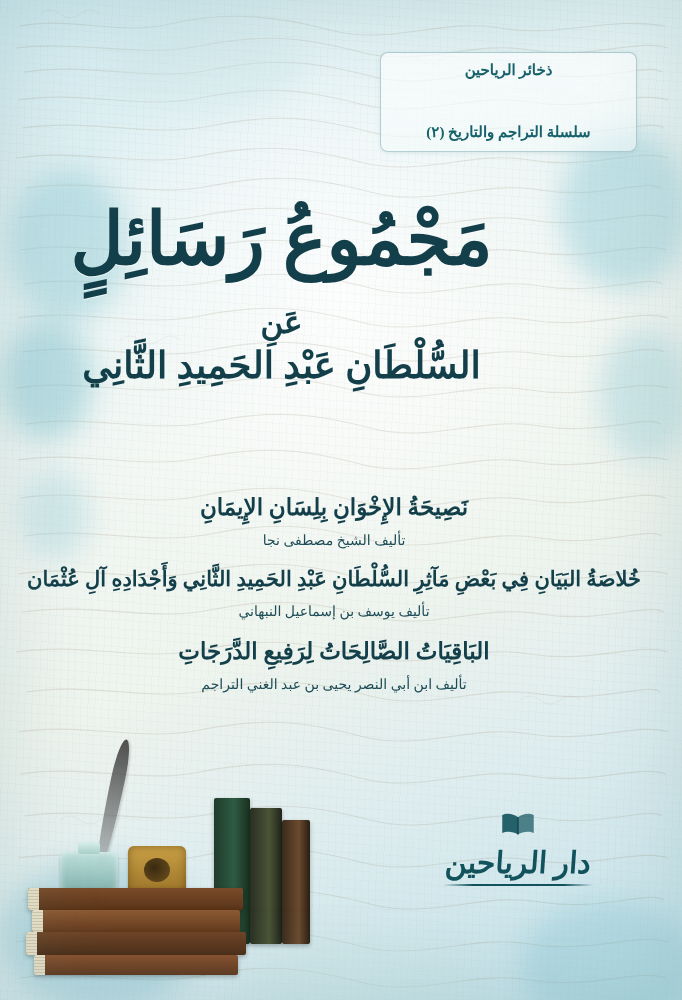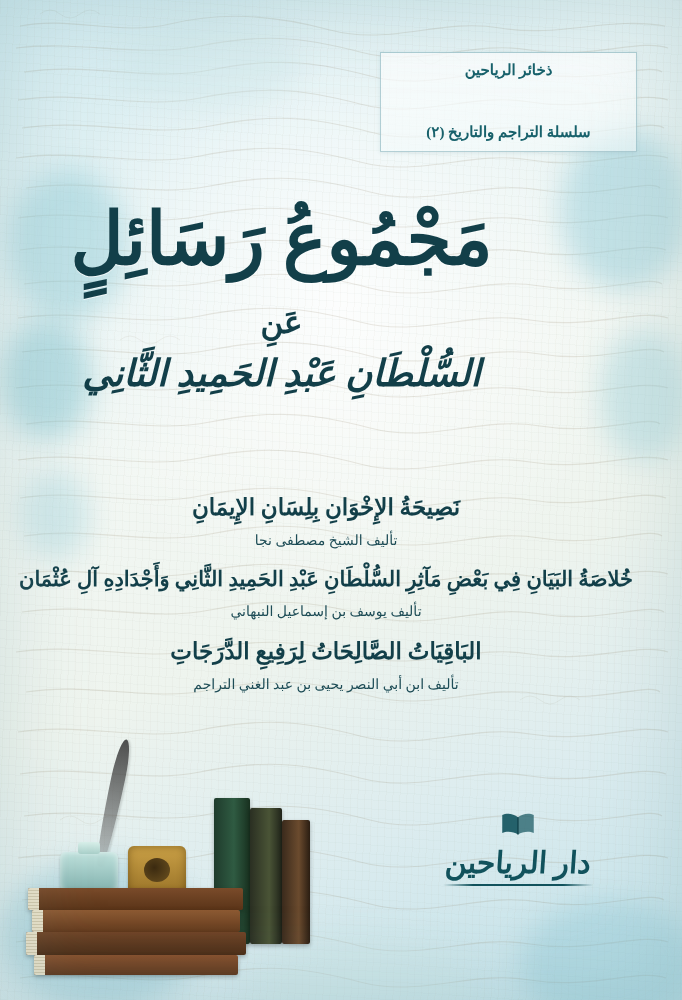--- a/index.html
+++ b/index.html
@@ -52,21 +52,21 @@
   
   .series-box {
     position: absolute;
     top: 52px;
     left: 380px;
     width: 235px;
     padding: 8px 10px 10px;
     text-align: center;
     background: linear-gradient(180deg, rgba(255,255,255,0.72), rgba(244,251,251,0.60));
     border: 1px solid rgba(120,170,180,0.55);
-    border-radius: 0;
+    border-radius: 8px;
     box-shadow: 0 1px 4px rgba(60,110,120,0.12);
   }
   .series-box .line1 {
     font-size: 15px;
     font-weight: bold;
     color: #17616b;
     letter-spacing: 0;
     margin-bottom: 9px;
   }
   .series-box .line2 {
@@ -91,33 +91,32 @@
     line-height: 1.22;
     text-shadow: 0 1px 0 rgba(255,255,255,0.75);
   }
   .an-word {
     margin-top: 20px;
     font-size: 31px;
     font-weight: bold;
     color: #123f49;
   }
   .subject-line {
-    margin-top: 8px;
+    margin-top: 0;
     font-size: 37px;
     font-weight: bold;
     color: #123f49;
     line-height: 1.35;
-    font-style: italic;
   }
 
   
   .treatises {
     position: absolute;
     top: 492px;
-    left: 0;
+    left: 8px;
     width: 652px;
     text-align: center;
   }
   .tr {
     margin-bottom: 16px;
   }
   .tr .t-title {
     font-size: 23px;
     font-weight: bold;
     color: #123f49;

